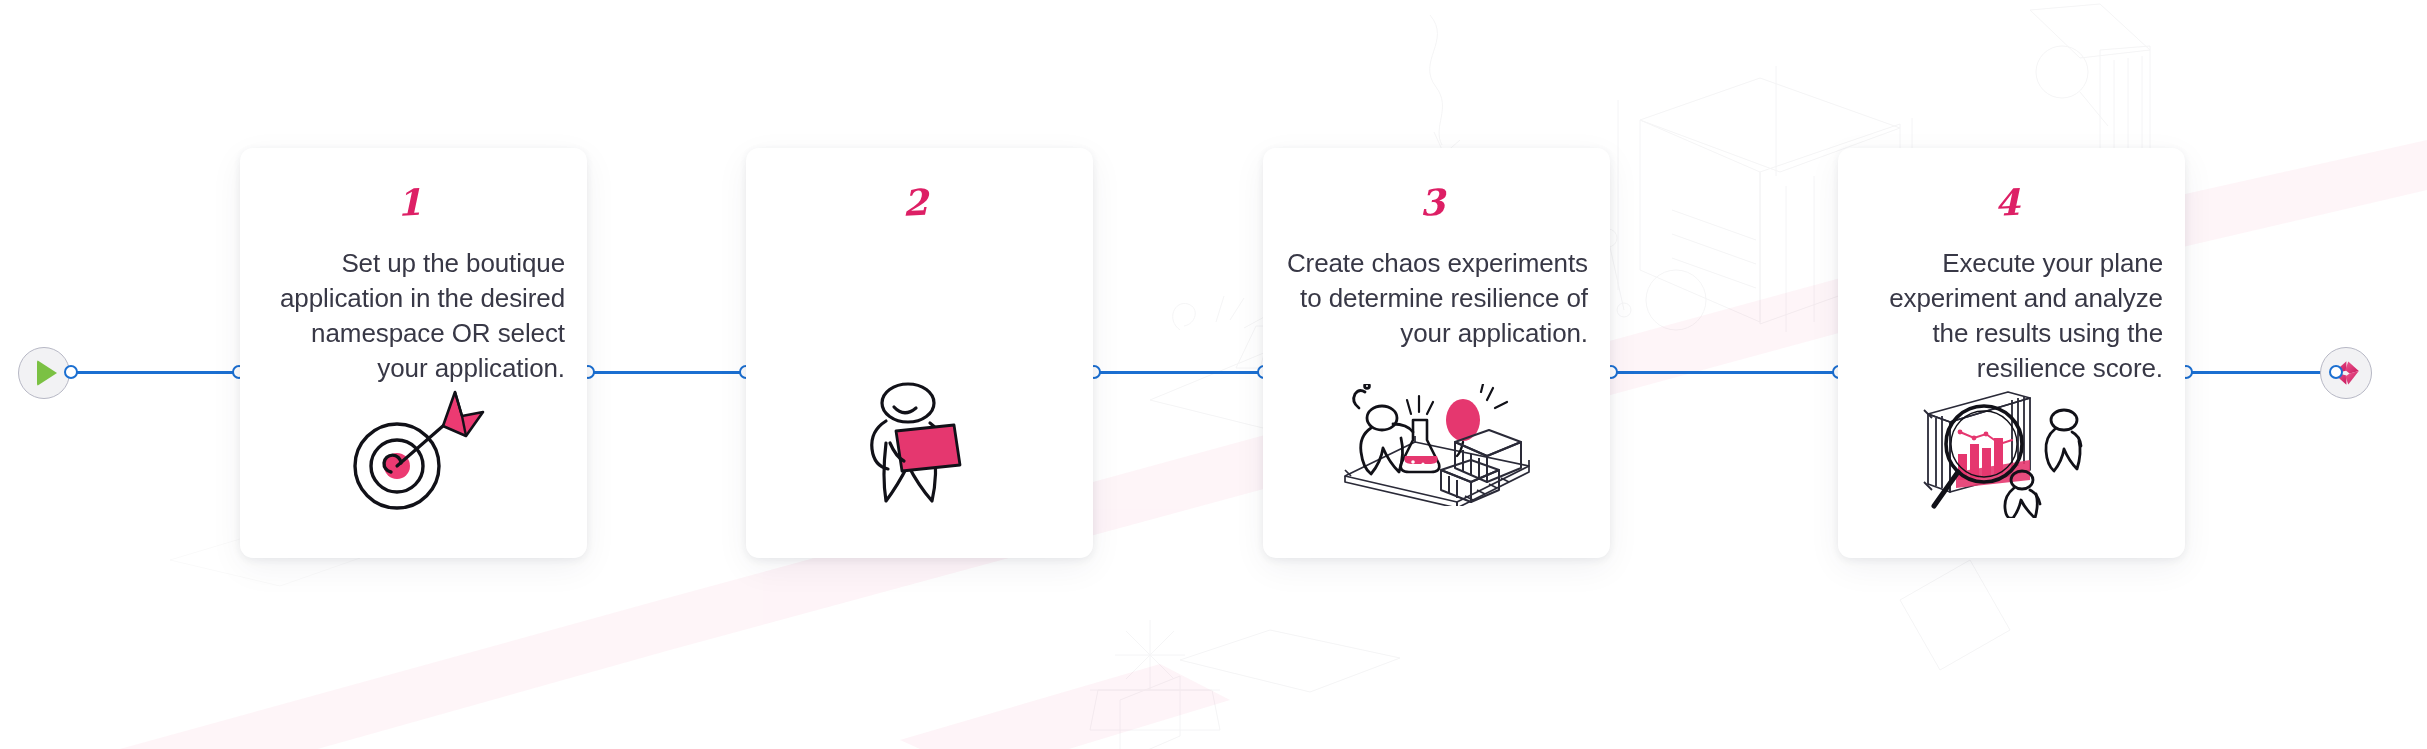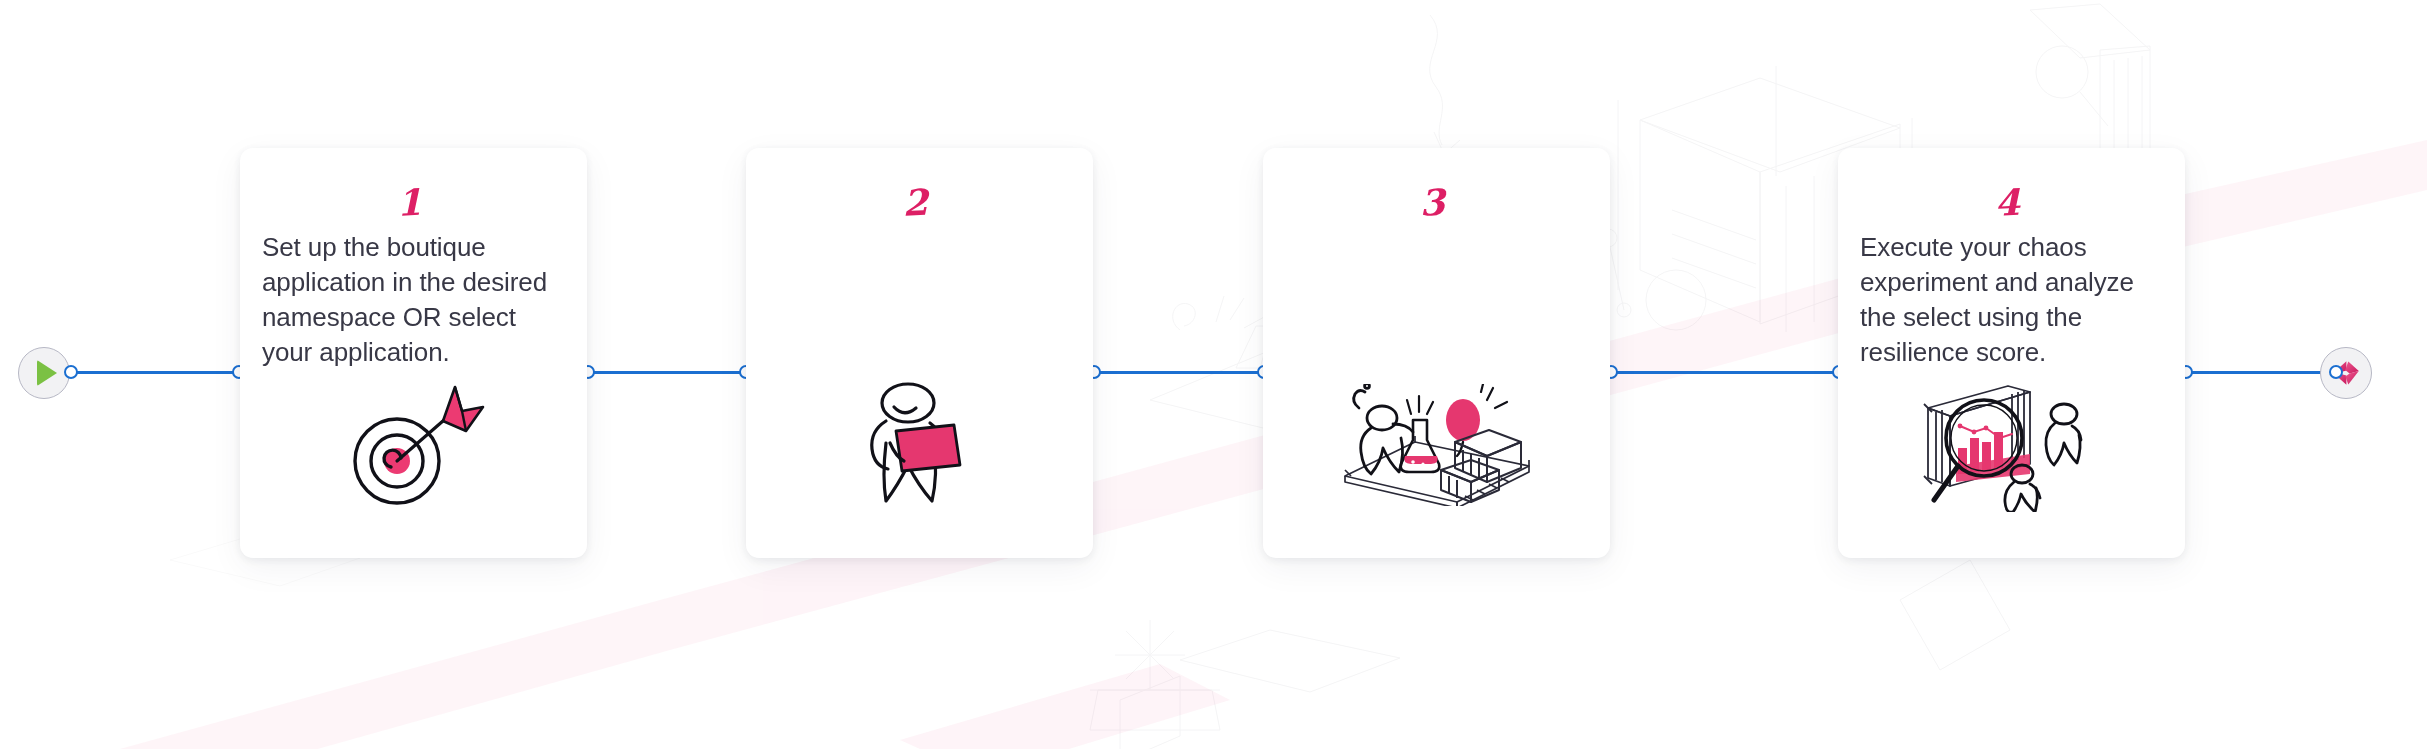--- a/index.html
+++ b/index.html
@@ -115,22 +115,22 @@
     margin-bottom: 6px;
     transform: skewX(-4deg) rotate(-3deg);
     user-select: none;
   }
 
   .step-text {
     font-family: "Liberation Sans", sans-serif;
     font-size: 26px;
     line-height: 1.35;
     color: #383846;
-    text-align: left;
-    margin: 4px 0 0 0;
+    text-align: right;
+    margin: 20px 0 0 0;
     letter-spacing: -0.1px;
   }
 
   .step-art {
     margin-top: auto;
     margin-bottom: 48px;
     width: 230px;
     height: 130px;
     display: flex;
     align-items: center;
@@ -271,20 +271,21 @@
         <path d="M36 62 q-4 34 0 58 q12 -16 22 -36 q10 20 24 36 q6 -26 2 -56"></path>
       </g>
       <path d="M46 50 L104 44 L110 84 L52 90 Z" fill="#e5376f" stroke="#111118" stroke-width="2.8" stroke-linejoin="round"></path>
       <path d="M40 62 q6 14 14 18" fill="none" stroke="#111118" stroke-width="3.2" stroke-linecap="round"></path>
     </svg>
   </div>
 </div>
 
 <div class="card" id="card-3">
   <div class="step-number">3</div>
+  <p class="step-text">Create chaos experiments to determine resilience of your application.</p>
   <div class="step-art">
     <svg width="200" height="122" viewBox="0 0 200 122">
 
       <g fill="none" stroke="#2a2a38" stroke-width="1.7" stroke-linejoin="round">
         <path d="M8 92 L78 58 L192 82 L120 118 Z"></path>
         <path d="M8 92 L8 98 L120 124 L120 118"></path>
         <path d="M120 118 L120 124 L192 88 L192 82"></path>
         <path d="M128 112 L136 116 M140 106 L148 110 M152 100 L160 104 M164 94 L172 98"></path>
         <path d="M8 86 L14 92 M78 52 L78 58 M192 76 L192 82"></path>
       </g>
@@ -318,21 +319,21 @@
         <path d="M104 86 L104 106 L134 118 L134 98 Z"></path>
         <path d="M134 98 L134 118 L162 106 L162 86 Z"></path>
         <path d="M112 92 L112 110 M120 96 L120 114"></path>
       </g>
     </svg>
   </div>
 </div>
 
 <div class="card" id="card-4">
   <div class="step-number">4</div>
-  <p class="step-text">Execute your chaos experiment and analyze the select using the resilience score.</p>
+  <p class="step-text">Execute your plane experiment and analyze the results using the resilience score.</p>
   <div class="step-art">
     <svg width="200" height="134" viewBox="0 0 200 134">
 
       <g fill="none" stroke="#2a2a38" stroke-width="1.8" stroke-linejoin="round">
         <path d="M16 30 L96 8 L118 14 L38 38 Z"></path>
         <path d="M16 30 L16 100 L38 108 L38 38 Z"></path>
         <path d="M38 38 L38 108 L118 86 L118 14 Z"></path>
         <path d="M24 34 L24 102 M30 32 L30 104"></path>
         <path d="M100 16 L100 84 M106 14 L106 82 M112 12 L112 80"></path>
         <path d="M12 26 L20 34 M12 98 L20 106"></path>

